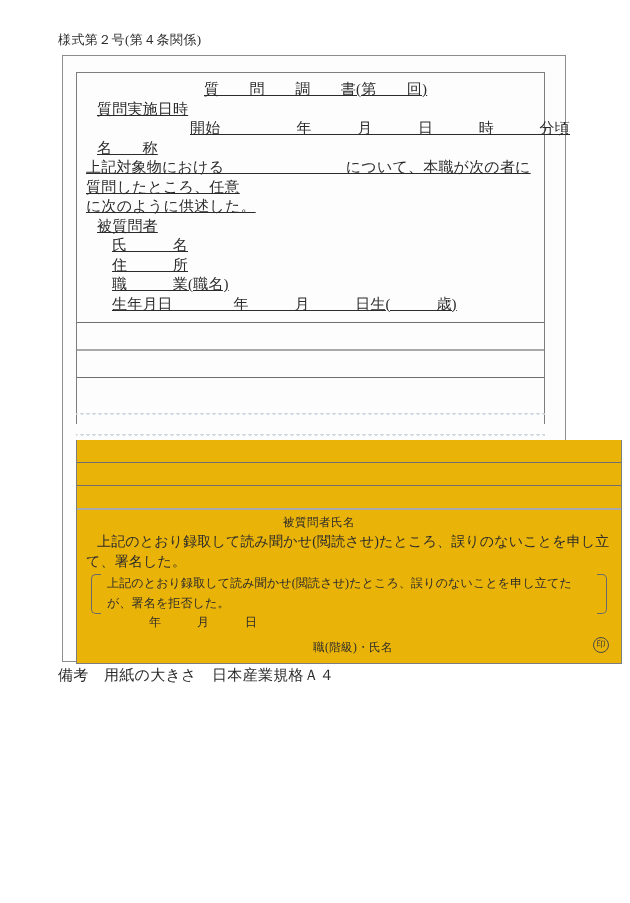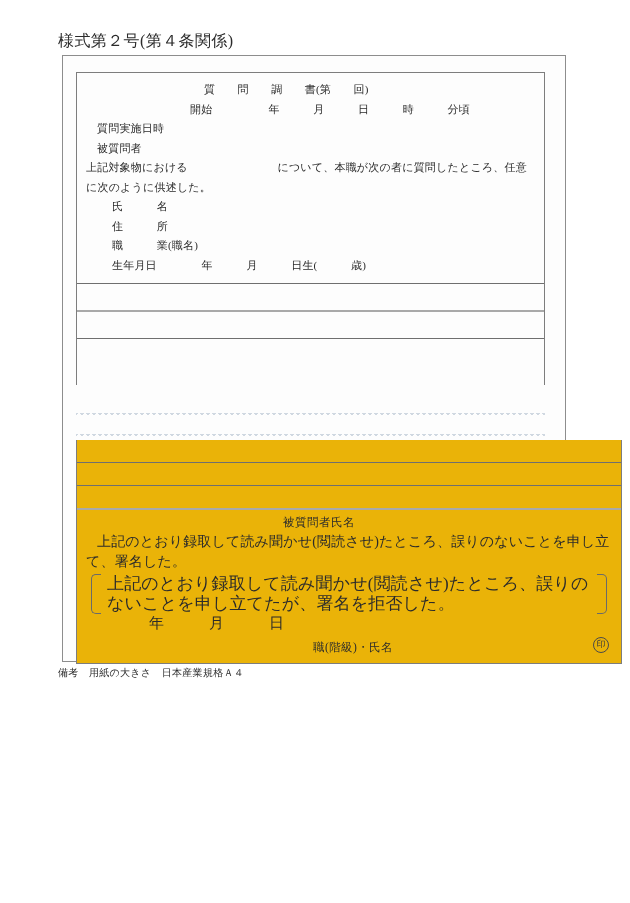--- a/index.html
+++ b/index.html
@@ -22,21 +22,21 @@
     width: 630px;
     height: 903px;
     overflow: hidden;
   }
 
   
   .form-no {
     position: absolute;
     left: 58px;
     top: 31px;
-    font-size: 16px;
+    font-size: 13px;
     letter-spacing: 0.4px;
     white-space: nowrap;
   }
 
   
   .outer-frame {
     position: absolute;
     left: 62px;
     top: 55px;
     width: 504px;
@@ -56,24 +56,25 @@
     border-left: 1px solid #7d7d7d;
     border-right: 1px solid #7d7d7d;
     border-top: 1px solid #7d7d7d;
     background: #fdfdfd;
   }
   .inner-box-top .body {
     padding: 7px 9px 0 9px;
   }
 
   .line {
-    font-size: 11px;
+    font-size: 15px;
     line-height: 19.5px;
     white-space: pre;
     letter-spacing: 0.2px;
+    text-decoration: underline;
   }
   .line.wrap {
     white-space: pre-wrap;
     line-height: 19.5px;
   }
   .indent1 { padding-left: 11px; }
   .indent2 { padding-left: 26px; }
   .indent3 { padding-left: 104px; }
   .indent-title { padding-left: 118px; }
 
@@ -146,30 +147,31 @@
     left: 4px;
     border-left: 1px solid #6a6a6a;
     border-radius: 5px 0 0 5px;
   }
   .bracket-block .bk.right {
     right: 4px;
     border-right: 1px solid #6a6a6a;
     border-radius: 0 5px 5px 0;
   }
   .bracket-block .btext {
-    font-size: 17px;
+    font-size: 12px;
     line-height: 19.5px;
     letter-spacing: 0.15px;
   }
 
   .date-line {
-    font-size: 15px;
+    font-size: 12px;
     line-height: 19.5px;
     padding-left: 72px;
     white-space: pre;
+    font-family: Liberation Mono, monospace;
   }
   .officer-row {
     position: relative;
     font-size: 11.5px;
     line-height: 19.5px;
     padding: 4px 0 6px 0;
     text-align: center;
   }
   .officer-row .officer-label {
     letter-spacing: 0.4px;
@@ -189,51 +191,52 @@
     text-align: center;
     color: #3a3a3a;
     font-family: "DejaVu Sans", sans-serif;
   }
 
   
   .remark {
     position: absolute;
     left: 58px;
     top: 666px;
-    font-size: 10px;
+    font-size: 15px;
     white-space: pre;
     letter-spacing: 0.3px;
   }
 </style>
 </head>
 <body>
 
 <div class="page">
 
   <div class="form-no">様式第２号(第４条関係)</div>
 
   <div class="outer-frame"></div>
 
   <div class="inner-box-top">
     <div class="body">
 
       <div class="line indent-title">質　　問　　調　　書(第　　回)</div>
 
+      <div class="line indent1">質問実施日時</div>
+
       <div class="line indent3">開始　　　　　年　　　月　　　日　　　時　　　分頃</div>
 
-      <div class="line indent1">質問実施日時</div>
-
-
-
-
-
-      <div class="line indent1">被質問者</div>
+
+
+      <div class="line indent1">名　　称</div>
+
 
       <div class="line wrap">上記対象物における　　　　　　　　について、本職が次の者に質問したところ、任意
 に次のように供述した。</div>
+
+      <div class="line indent1">被質問者</div>
 
       <div class="line indent2">氏　　　名</div>
 
       <div class="line indent2">住　　　所</div>
 
       <div class="line indent2">職　　　業(職名)</div>
 
       <div class="line indent2">生年月日　　　　年　　　月　　　日生(　　　歳)</div>
 
       <div style="height:8px"></div>

